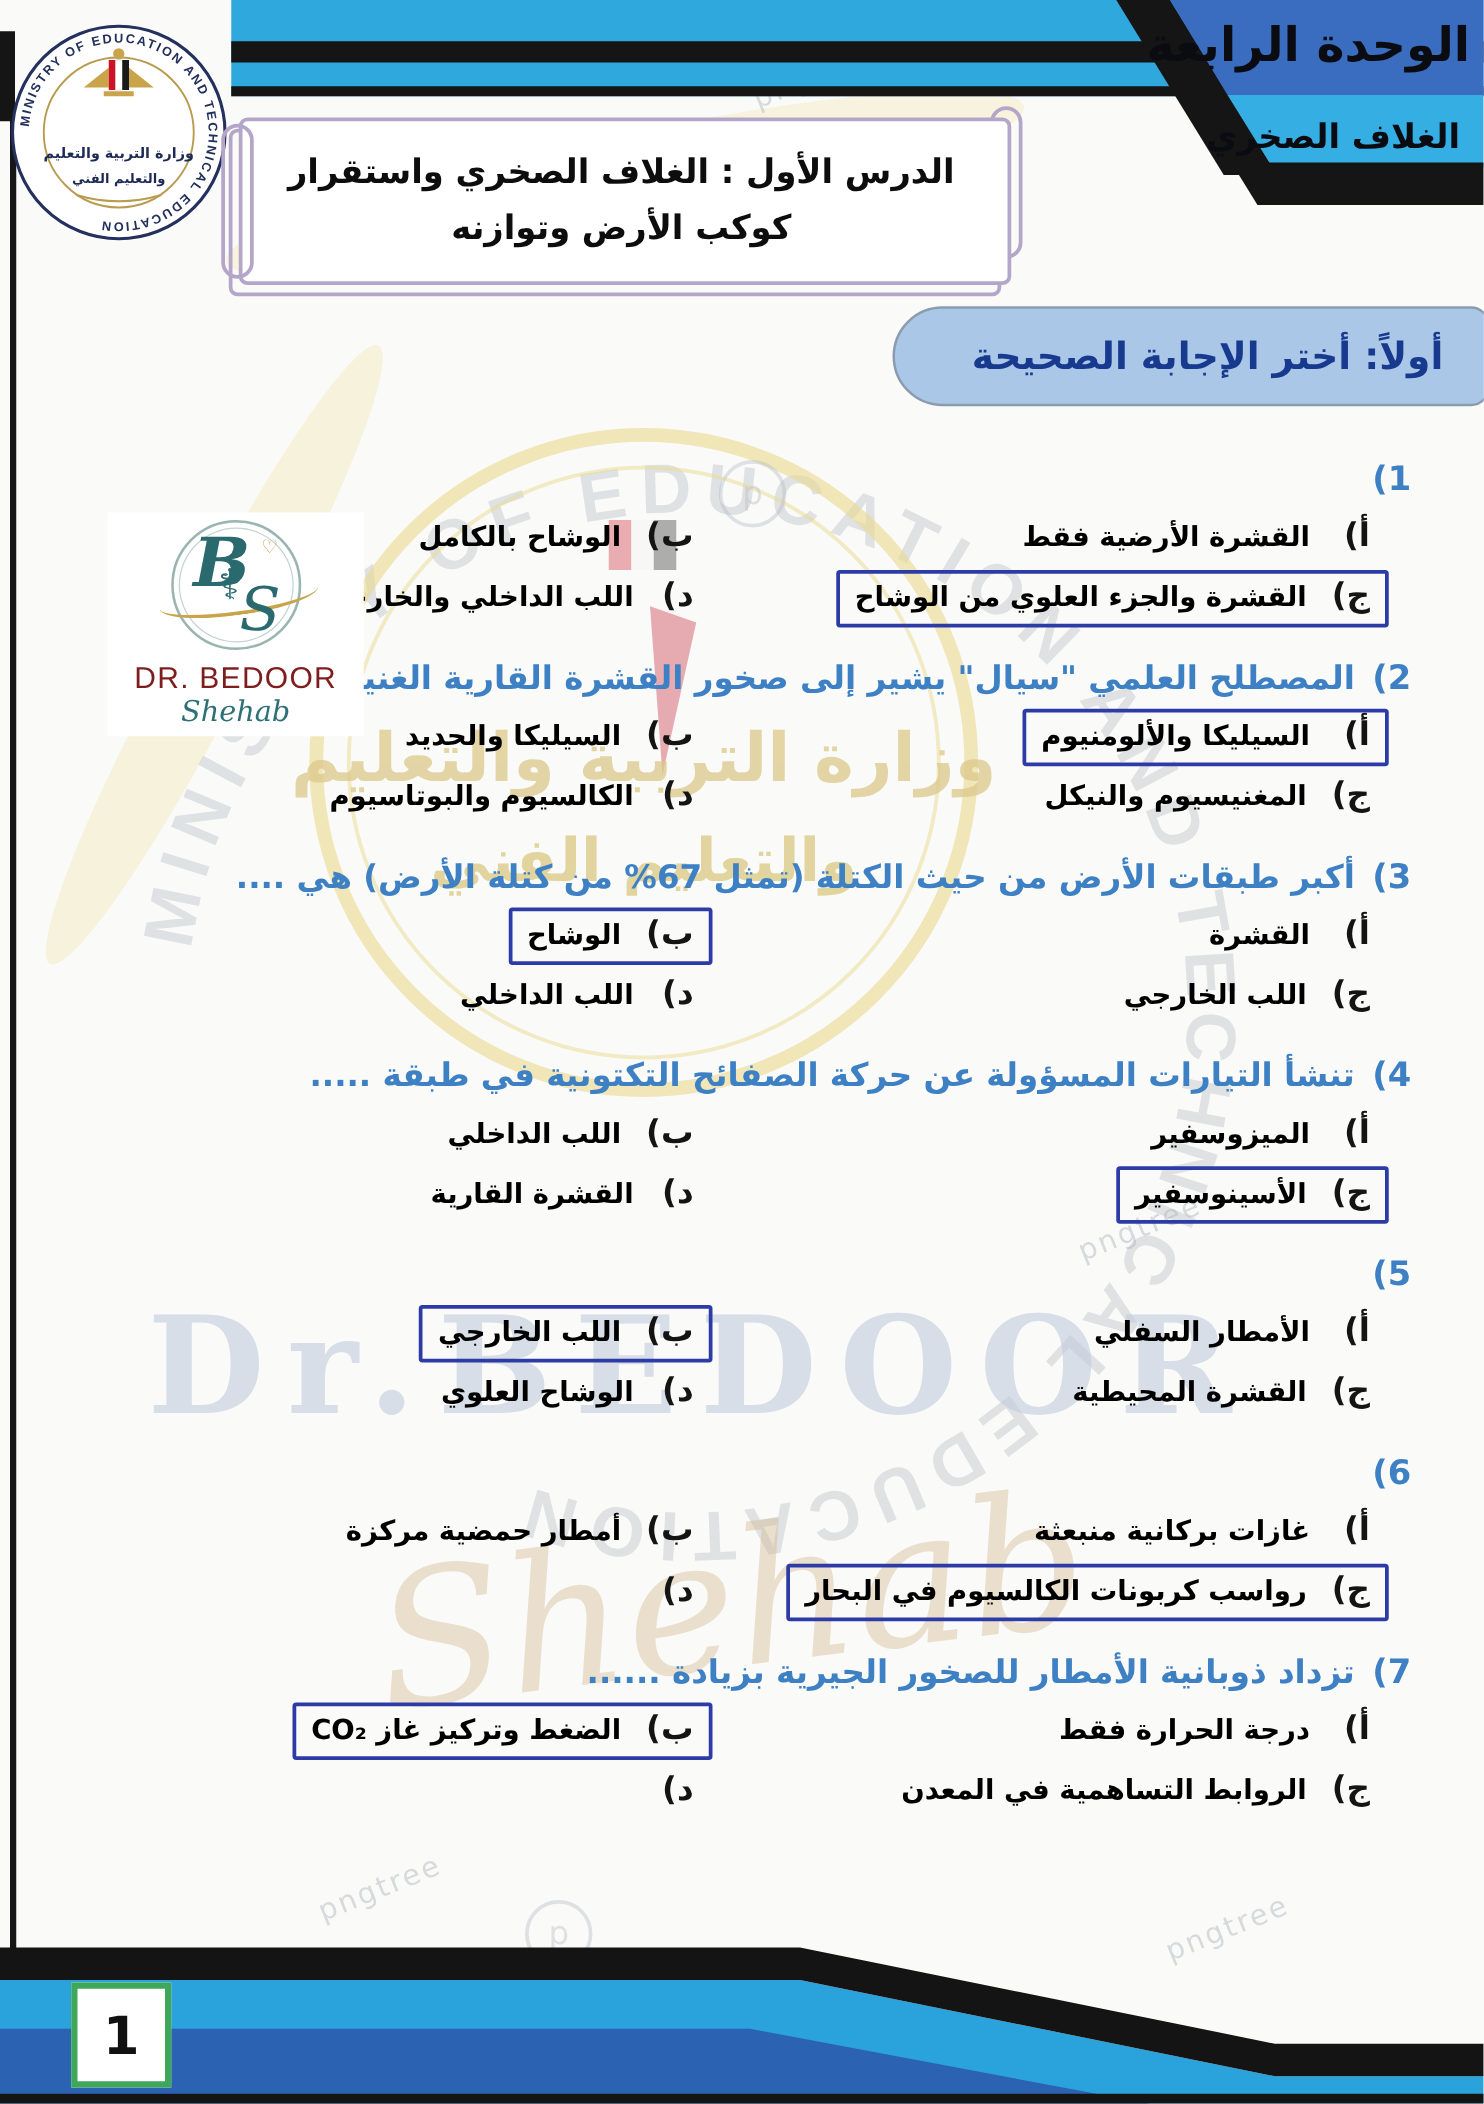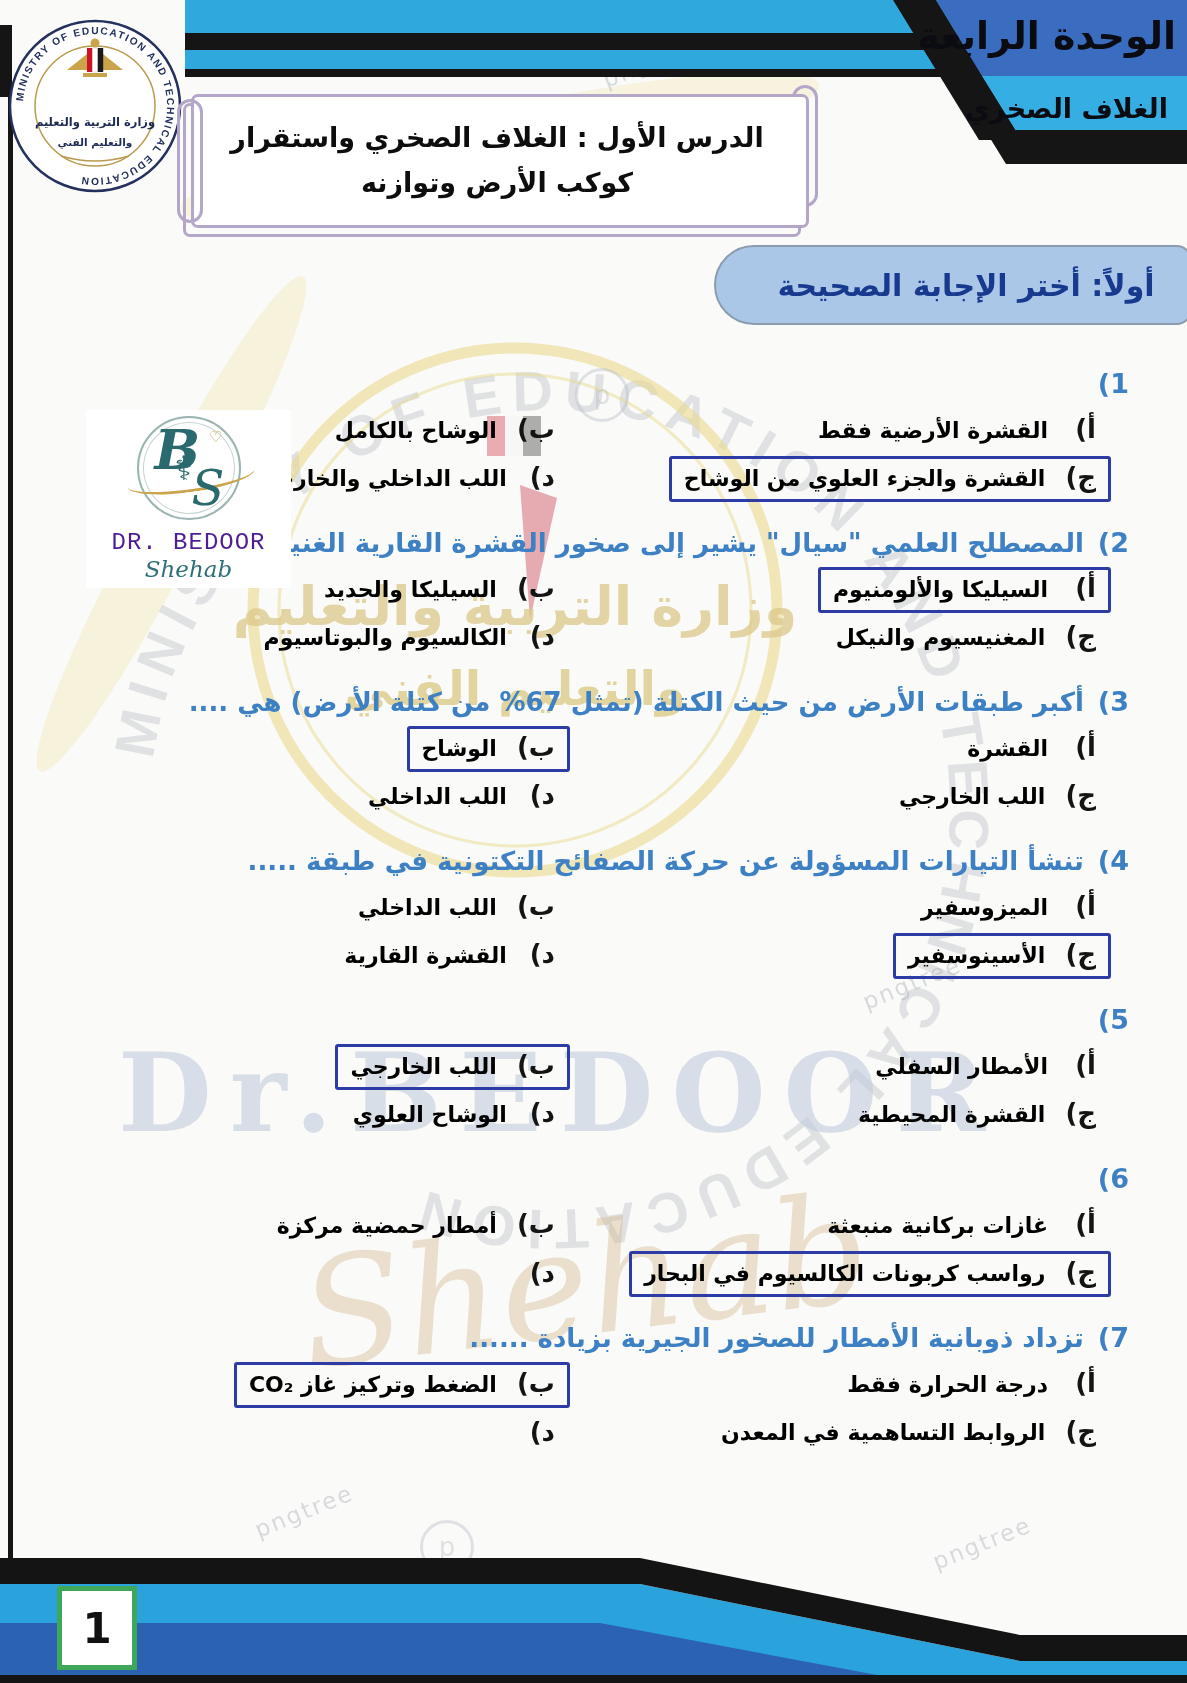--- a/index.html
+++ b/index.html
@@ -60,21 +60,21 @@
   .otext{font-weight:bold;font-size:22px;color:#000000;line-height:1.25}
 
   
   .badge{position:absolute;left:86px;top:410px;width:205px;z-index:5;background:#fff;padding:6px 2px;text-align:center}
   .badge-circle{position:relative;width:104px;height:104px;margin:0 auto;border:2px solid #9ab4b1;border-radius:50%;box-shadow:inset 0 0 0 4px #fff,inset 0 0 0 5px #c3d4d2}
   .bsB{position:absolute;left:16px;top:0;font-family:"DejaVu Serif",serif;font-style:italic;font-size:54px;color:#2a6a6e;font-weight:bold}
   .bsS{position:absolute;right:14px;bottom:2px;font-family:"DejaVu Serif",serif;font-style:italic;font-size:48px;color:#2a6a6e}
   .bsMed{position:absolute;left:36px;top:30px;font-size:34px;color:#2a6a6e}
   .bsHeart{position:absolute;right:16px;top:10px;font-size:15px;color:#c9a44b}
   .bsSwoosh{position:absolute;left:-12px;top:46px;width:128px;height:28px;border-bottom:3px solid #c9a44b;border-radius:50%;transform:rotate(-8deg)}
-  .badge-name{margin-top:9px;font-family:Liberation Mono, monospace;font-size:24px;letter-spacing:1px;color:#4c1d95;white-space:nowrap}
+  .badge-name{margin-top:9px;font-family:Liberation Sans, sans-serif;font-size:24px;letter-spacing:1px;color:#7f1d1d;white-space:nowrap}
   .badge-script{font-family:"DejaVu Serif",serif;font-style:italic;font-size:23px;color:#2d7076}
 
   
   .footer-svg{position:absolute;left:0;top:1483px;width:1187px;height:200px;z-index:5}
   .page-num{position:absolute;left:57px;top:1586px;width:80px;height:84px;background:#fff;border:5px solid #3fa75a;z-index:6;display:flex;align-items:center;justify-content:center;font-weight:bold;font-size:42px;color:#111}
 </style>
 </head>
 <body>
 
 <div class="page">

